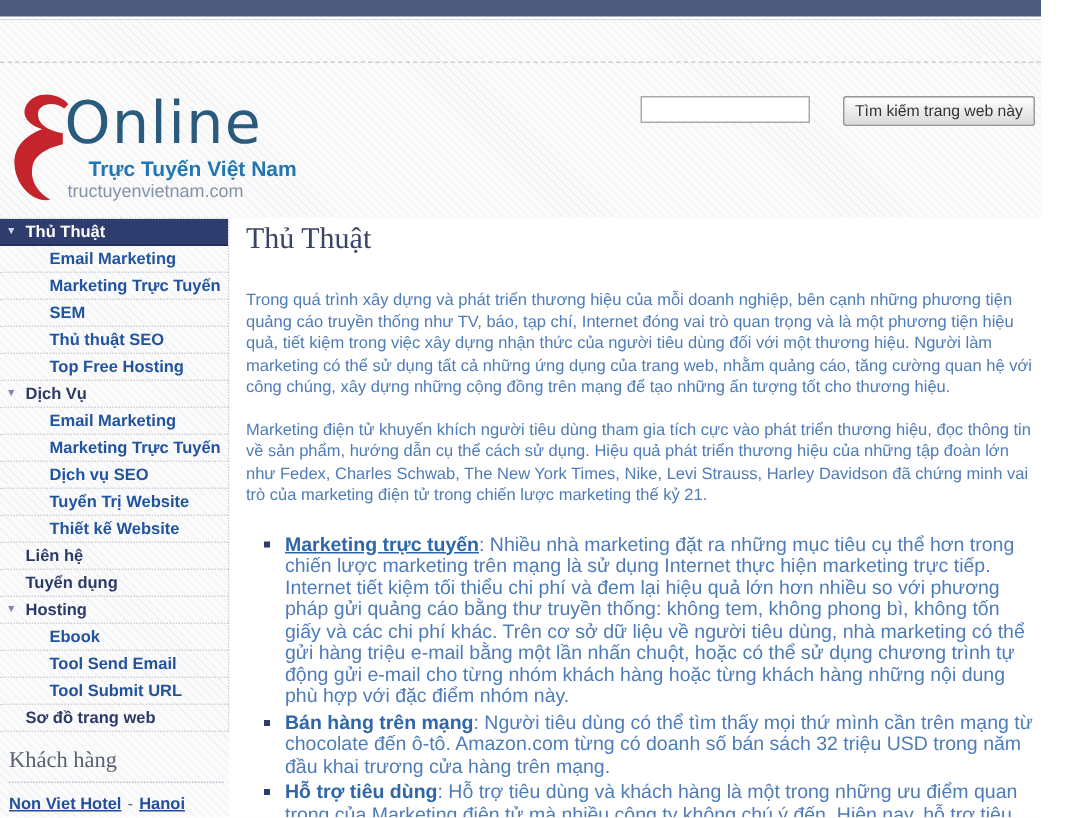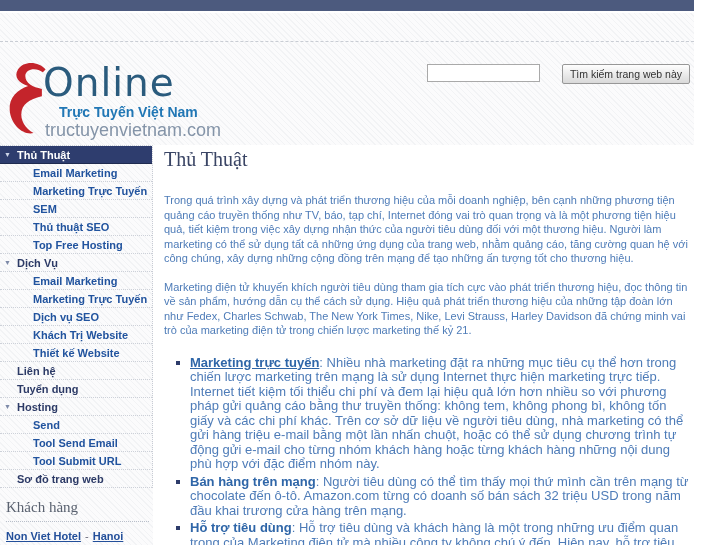--- a/index.html
+++ b/index.html
@@ -15,21 +15,21 @@
   .hr-dashed { position:absolute; top:41px; left:0; width:100%;
     border-top:1px dashed #c9cdd4; }
 
   
   .logo { position:absolute; top:60px; left:6px; display:flex; align-items:flex-start; cursor:pointer; }
   .logo svg { width:46px; height:78px; flex:none; }
   .logo-text { margin-left:-9px; padding-top:3px; }
   .brand { font-family:"DejaVu Sans", sans-serif; font-size:39px; line-height:40px;
     color:#2a5b7d; letter-spacing:1px; }
   .tagline { font-size:14px; font-weight:bold; color:#2177b5; margin-top:1px; margin-left:16px;}
-  .domain { font-size:18px; color:#8494a8; margin-left:2px; }
+  .domain { font-size:12px; color:#8494a8; margin-left:2px; }
 
   
   .search { position:absolute; top:64px; right:4px; display:flex; gap:22px; align-items:flex-start; }
   .search input { width:113px; height:18px; border:1px solid #a9a9a9; background:#fff;
     font-size:11px; padding:1px 3px; font-family:inherit; }
   .search button { height:20px; padding:2px 7px; font-size:10.5px; color:#333;
     background:linear-gradient(#fefefe,#d9d9d9); border:1px solid #979797;
     border-radius:2px; font-family:inherit; white-space:nowrap; cursor:pointer; }
 
   
@@ -98,26 +98,26 @@
           <div class="nav-item parent active"><span class="arrow">▼</span><span class="lbl">Thủ Thuật</span></div>
           <div class="nav-item child"><span class="lbl">Email Marketing</span></div>
           <div class="nav-item child"><span class="lbl">Marketing Trực Tuyến</span></div>
           <div class="nav-item child"><span class="lbl">SEM</span></div>
           <div class="nav-item child"><span class="lbl">Thủ thuật SEO</span></div>
           <div class="nav-item child"><span class="lbl">Top Free Hosting</span></div>
           <div class="nav-item parent"><span class="arrow">▼</span><span class="lbl">Dịch Vụ</span></div>
           <div class="nav-item child"><span class="lbl">Email Marketing</span></div>
           <div class="nav-item child"><span class="lbl">Marketing Trực Tuyến</span></div>
           <div class="nav-item child"><span class="lbl">Dịch vụ SEO</span></div>
-          <div class="nav-item child"><span class="lbl">Khách Trị Website</span></div>
+          <div class="nav-item child"><span class="lbl">Tuyển Trị Website</span></div>
           <div class="nav-item child"><span class="lbl">Thiết kế Website</span></div>
           <div class="nav-item parent"><span class="lbl">Liên hệ</span></div>
           <div class="nav-item parent"><span class="lbl">Tuyển dụng</span></div>
           <div class="nav-item parent"><span class="arrow">▼</span><span class="lbl">Hosting</span></div>
-          <div class="nav-item child"><span class="lbl">Send</span></div>
+          <div class="nav-item child"><span class="lbl">Ebook</span></div>
           <div class="nav-item child"><span class="lbl">Tool Send Email</span></div>
           <div class="nav-item child"><span class="lbl">Tool Submit URL</span></div>
           <div class="nav-item parent"><span class="lbl">Sơ đồ trang web</span></div>
         </div>
       <div class="clients">
         <div class="clients-heading">Khách hàng</div>
         <div class="client-links"><span class="client-link">Non Viet Hotel</span><span class="sep"> - </span><span class="client-link">Hanoi Youth Hostel</span></div>
       </div>
     </div>
 

